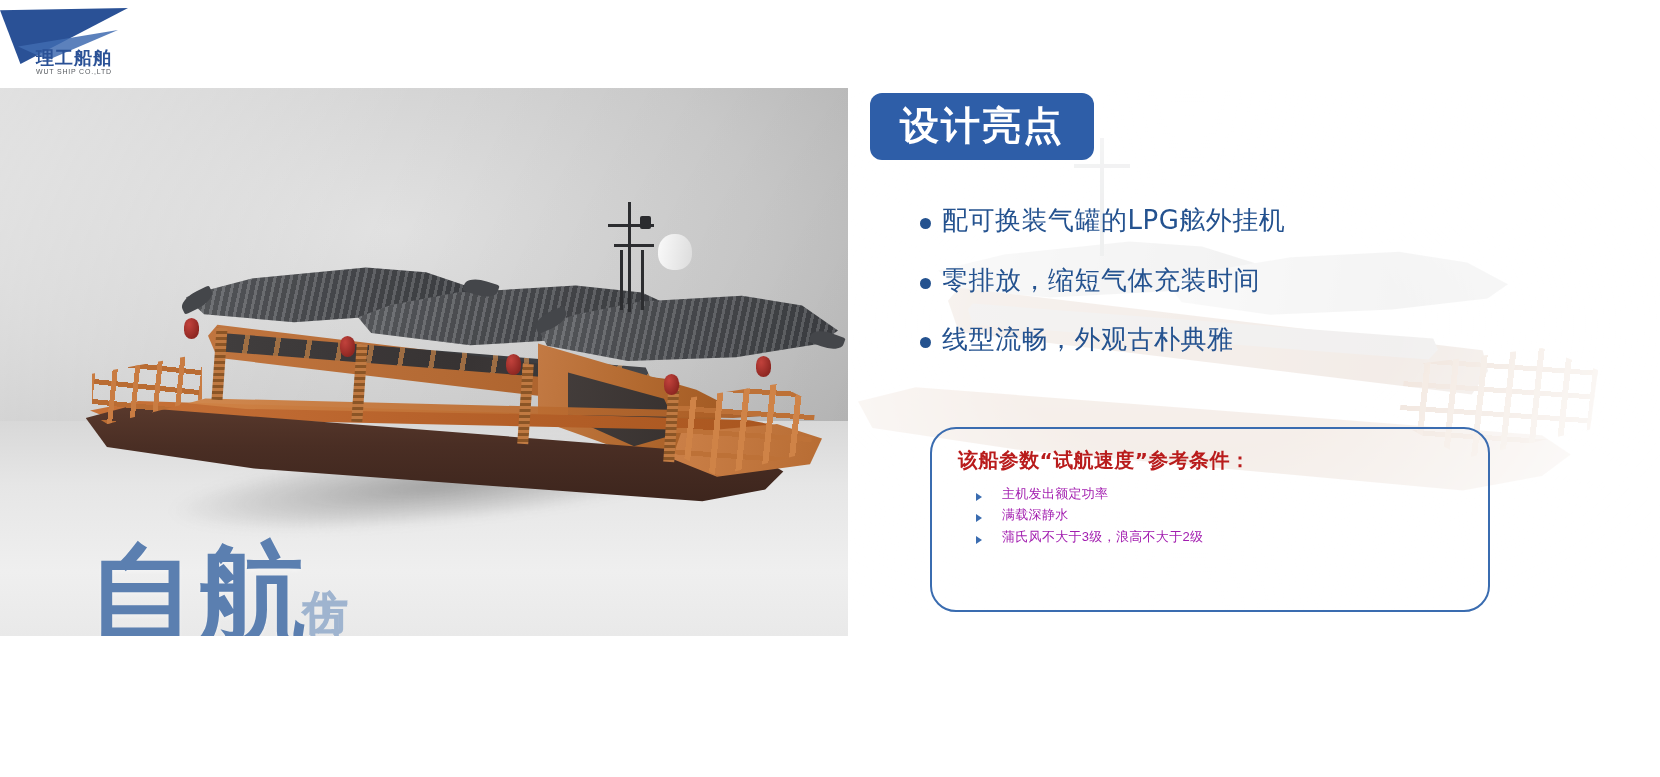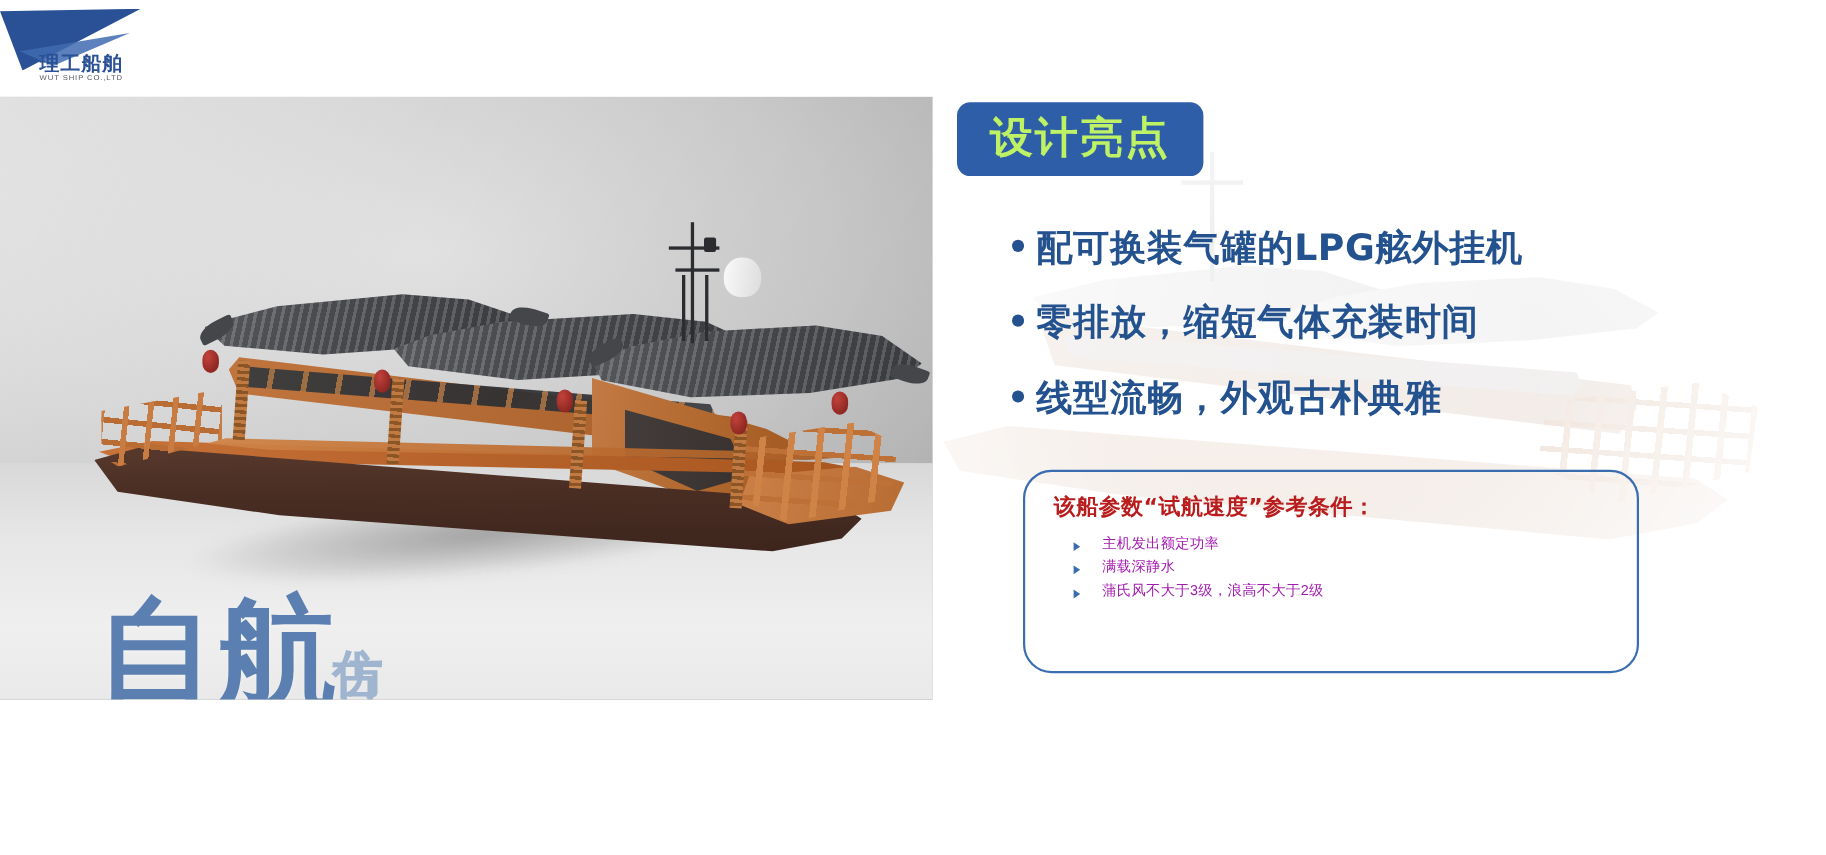--- a/index.html
+++ b/index.html
@@ -217,32 +217,32 @@
                repeating-linear-gradient(4deg,#c88d62 0 5px, rgba(0,0,0,0) 5px 24px);
     clip-path:polygon(4% 16%, 72% 0%, 100% 20%, 96% 74%, 34% 100%, 0% 68%);
   }
   #ghost .g-fade{
     position:absolute;inset:-40px;
     background:radial-gradient(ellipse 70% 70% at 45% 45%, rgba(255,255,255,0) 35%, rgba(255,255,255,.85) 82%, #fff 100%);
   }
 
   #title-box{
     position:absolute;left:22px;top:93px;
-    background:#2e5ea8;color:#bef264;
+    background:#2e5ea8;color:#ffffff;
     border-radius:12px;
     padding:13px 30px 15px;
     font-family:"DejaVu Sans",sans-serif;
     font-size:39px;font-weight:700;letter-spacing:2px;line-height:1;
   }
 
   #bullets{position:absolute;left:72px;top:205px;width:700px;}
   .bullet{
     display:flex;align-items:flex-start;
     font-family:"DejaVu Sans",sans-serif;
-    font-size:33px;font-weight:700;color:#24528f;
+    font-size:26px;font-weight:400;color:#24528f;
     margin-bottom:28px;line-height:1.22;
     letter-spacing:.5px;
   }
   .bullet .dot{
     width:11px;height:11px;border-radius:50%;background:#24528f;
     margin:13px 11px 0 0;flex:none;
   }
 
   #notebox{
     position:absolute;left:82px;top:427px;width:560px;height:185px;

